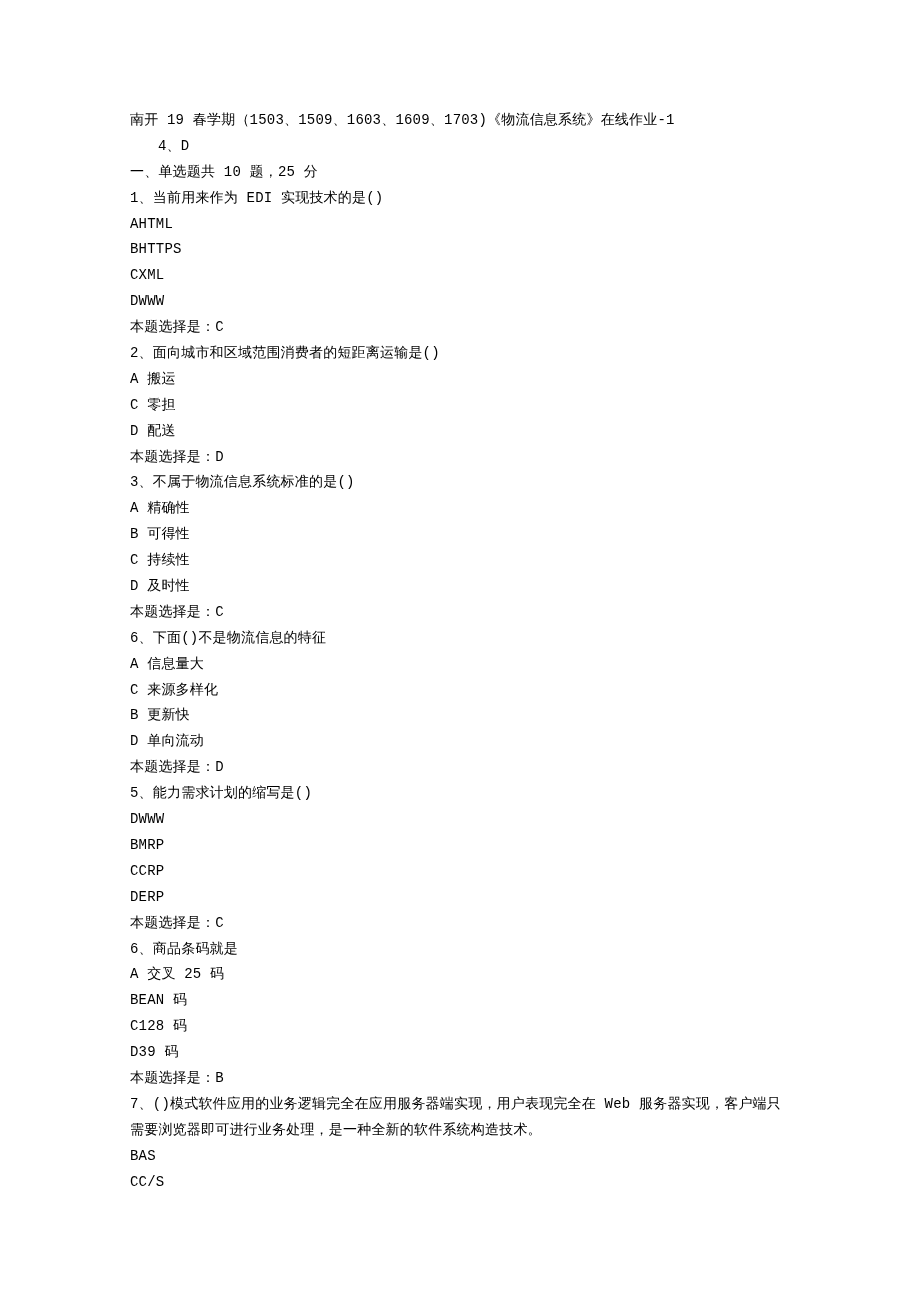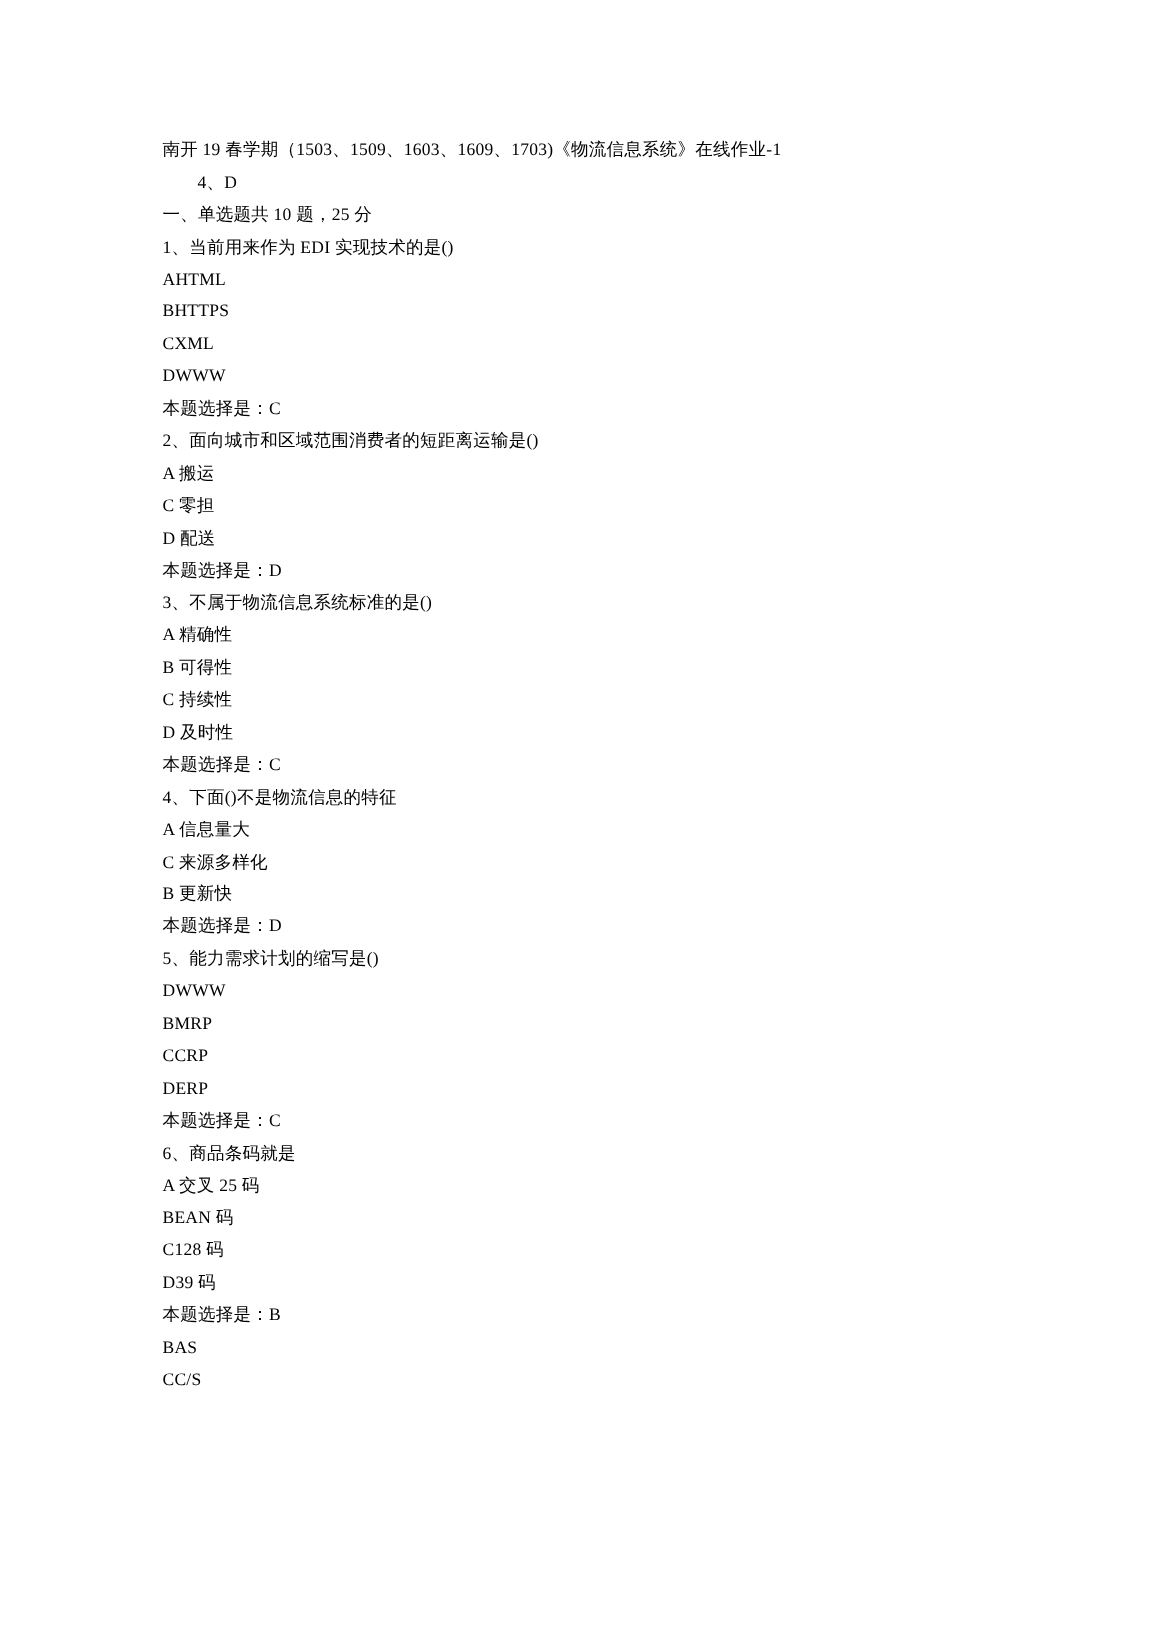--- a/index.html
+++ b/index.html
@@ -11,20 +11,21 @@
   .page {
     padding: 108px 130px 80px 130px;
     font-family: "SimSun", "宋体", serif;
     font-size: 14px;
     color: #000000;
     line-height: 1.85;
     letter-spacing: 0.2px;
   }
   .line {
     white-space: pre-wrap;
+    font-family: Liberation Mono, monospace;
   }
   .indent {
     padding-left: 2em;
   }
 </style>
 </head>
 <body>
 
 <div class="page">
   <div id="content">
@@ -41,33 +42,35 @@
       <div class="line">A 搬运</div>
       <div class="line">C 零担</div>
       <div class="line">D 配送</div>
       <div class="line">本题选择是：D</div>
       <div class="line">3、不属于物流信息系统标准的是()</div>
       <div class="line">A 精确性</div>
       <div class="line">B 可得性</div>
       <div class="line">C 持续性</div>
       <div class="line">D 及时性</div>
       <div class="line">本题选择是：C</div>
-      <div class="line">4、下面()不是物流信息的特征</div>
+      <div class="line">6、下面()不是物流信息的特征</div>
       <div class="line">A 信息量大</div>
       <div class="line">C 来源多样化</div>
       <div class="line">B 更新快</div>
+      <div class="line">D 单向流动</div>
       <div class="line">本题选择是：D</div>
       <div class="line">5、能力需求计划的缩写是()</div>
       <div class="line">DWWW</div>
       <div class="line">BMRP</div>
       <div class="line">CCRP</div>
       <div class="line">DERP</div>
       <div class="line">本题选择是：C</div>
       <div class="line">6、商品条码就是</div>
       <div class="line">A 交叉 25 码</div>
       <div class="line">BEAN 码</div>
       <div class="line">C128 码</div>
       <div class="line">D39 码</div>
       <div class="line">本题选择是：B</div>
+      <div class="line">7、()模式软件应用的业务逻辑完全在应用服务器端实现，用户表现完全在 Web 服务器实现，客户端只需要浏览器即可进行业务处理，是一种全新的软件系统构造技术。</div>
       <div class="line">BAS</div>
       <div class="line">CC/S</div>
     </div>
 </div>
 
 </body></html>

